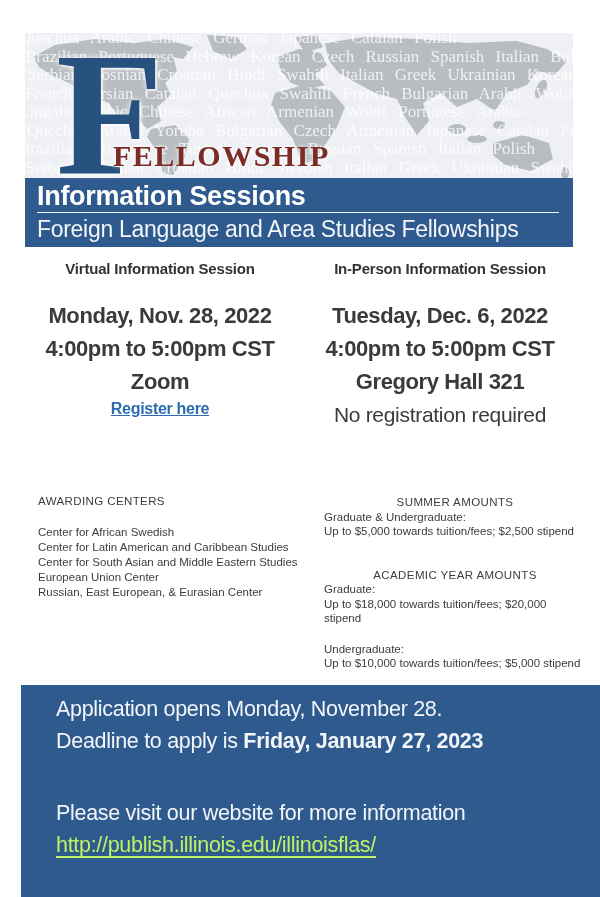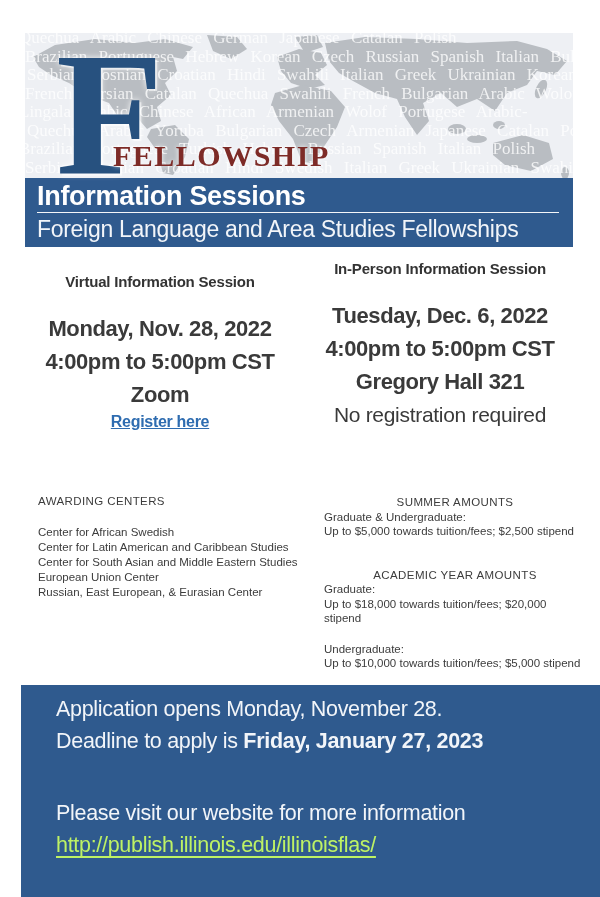--- a/index.html
+++ b/index.html
@@ -103,21 +103,20 @@
     line-height: 28px;
     color: #f2f5f9;
   }
 
   
   .sessions {
     position: absolute;
     left: 20px; top: 260px;
     width: 560px;
     display: flex;
-    align-items: flex-end;
   }
   .session { width: 50%; text-align: center; color: #333333; }
   .session-heading {
     font-size: 15px;
     font-weight: bold;
     letter-spacing: -0.2px;
     margin-bottom: 22px;
   }
   .session-line {
     font-size: 22px;

